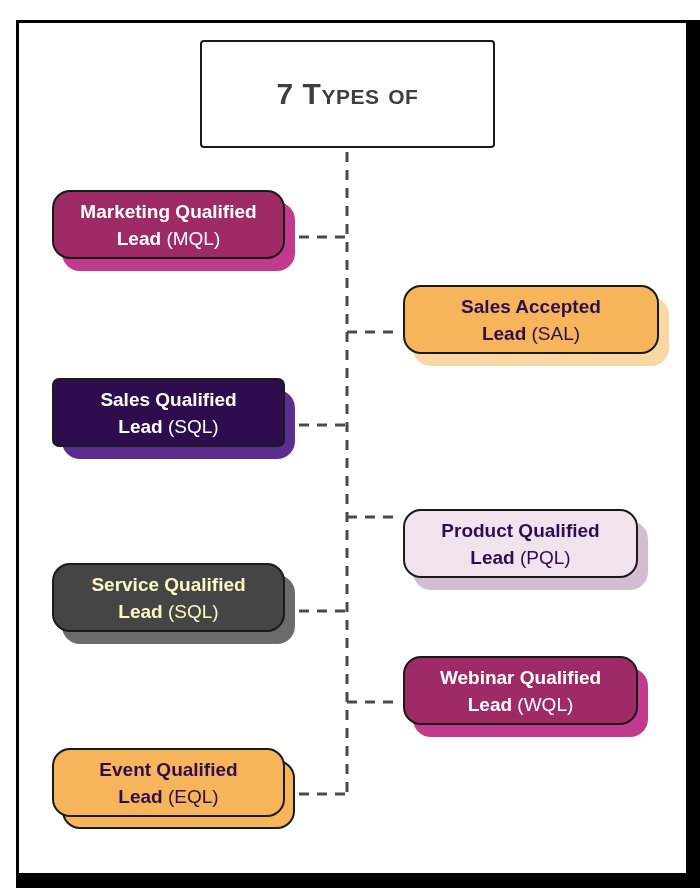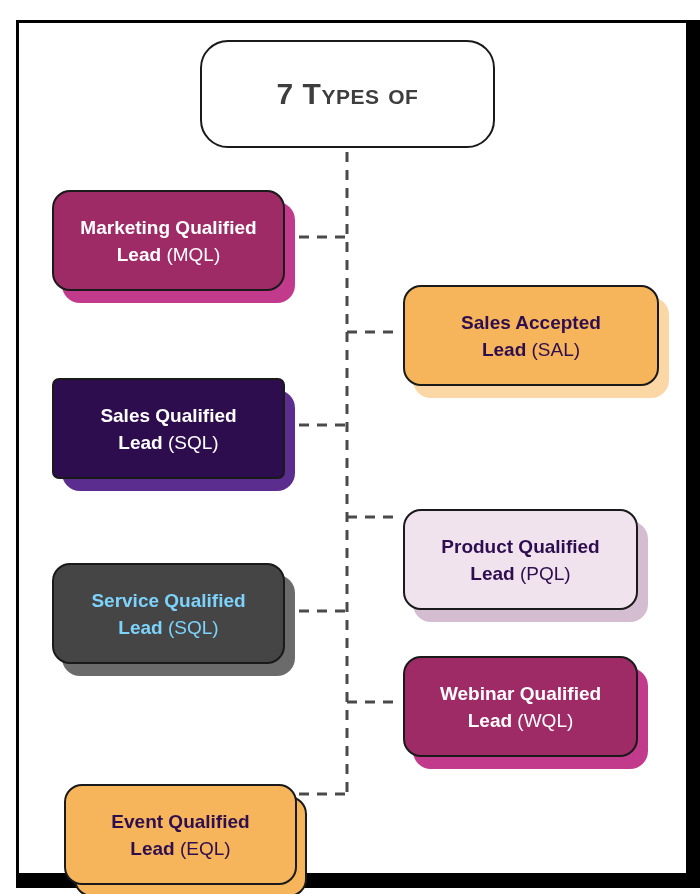--- a/index.html
+++ b/index.html
@@ -22,21 +22,21 @@
     pointer-events: none;
   }
   
   #title-box {
     position: absolute;
     left: 200px; top: 40px;
     width: 295px; height: 108px;
     box-sizing: border-box;
     background: #ffffff;
     border: 2.5px solid #1a1a1a;
-    border-radius: 28px;
+    border-radius: 4px;
     display: flex; flex-direction: column;
     align-items: center; justify-content: center;
     z-index: 3;
   }
   .title-line {
     font-variant: small-caps;
     font-weight: 700;
     font-size: 30px;
     line-height: 36px;
     letter-spacing: 0.5px;
@@ -45,21 +45,21 @@
   
   #connectors {
     position: absolute; left: 0; top: 0;
     width: 700px; height: 894px;
     z-index: 1;
     pointer-events: none;
   }
   
   .card {
     position: absolute;
-    width: 233px; height: 101px;
+    width: 233px; height: 69px;
     z-index: 2;
   }
   .card-shadow {
     position: absolute;
     left: 10px; top: 12px;
     width: 100%; height: 100%;
     border-radius: 18px;
     box-sizing: border-box;
   }
   .card-face {
@@ -80,21 +80,21 @@
     white-space: nowrap;
   }
   .abbr { font-weight: 400; }
   
   .pos-mql { left: 52px; top: 190px; }
   .pos-sal { left: 403px; top: 285px; width: 235px; padding-left: 21px; }
   .pos-sql { left: 52px; top: 378px; }
   .pos-pql { left: 403px; top: 472px; width: 235px; margin-top: 37px; }
   .pos-svc { left: 52px; top: 563px; }
   .pos-wql { left: 403px; top: 656px; width: 235px; }
-  .pos-eql { left: 64px; top: 748px; margin-top: 36px; }
+  .pos-eql { left: 52px; top: 748px; }
 </style>
 </head>
 <body>
 
 <div id="canvas">
 
   <div id="page-frame"></div>
 
   <svg id="connectors" viewBox="0 0 700 894" xmlns="http://www.w3.org/2000/svg">
     <line class="conn" x1="347" y1="152" x2="347" y2="794" stroke="#4A4A4A" stroke-width="3" stroke-dasharray="10 8"></line>
@@ -138,21 +138,21 @@
   <div class="card pos-pql">
     <div class="card-shadow" style="background: rgb(212, 188, 209);"></div>
     <div class="card-face" style="background: rgb(240, 227, 238); border-color: rgb(26, 26, 26); color: rgb(46, 14, 79);">
       <div class="card-line">Product Qualified</div>
       <div class="card-line"><span>Lead</span> <span class="abbr">(PQL)</span></div>
     </div>
   </div>
 
   <div class="card pos-svc">
     <div class="card-shadow" style="background: rgb(107, 107, 107);"></div>
-    <div class="card-face" style="background: rgb(69, 69, 69); border-color: rgb(26, 26, 26); color: #7dd3fc;">
+    <div class="card-face" style="background: rgb(69, 69, 69); border-color: rgb(26, 26, 26); color: #fef9c3;">
       <div class="card-line">Service Qualified</div>
       <div class="card-line"><span>Lead</span> <span class="abbr">(SQL)</span></div>
     </div>
   </div>
 
   <div class="card pos-wql">
     <div class="card-shadow" style="background: rgb(193, 58, 140);"></div>
     <div class="card-face" style="background: rgb(158, 42, 102); border-color: rgb(26, 26, 26); color: rgb(255, 255, 255); justify-content: center;">
       <div class="card-line">Webinar Qualified</div>
       <div class="card-line"><span>Lead</span> <span class="abbr">(WQL)</span></div>

